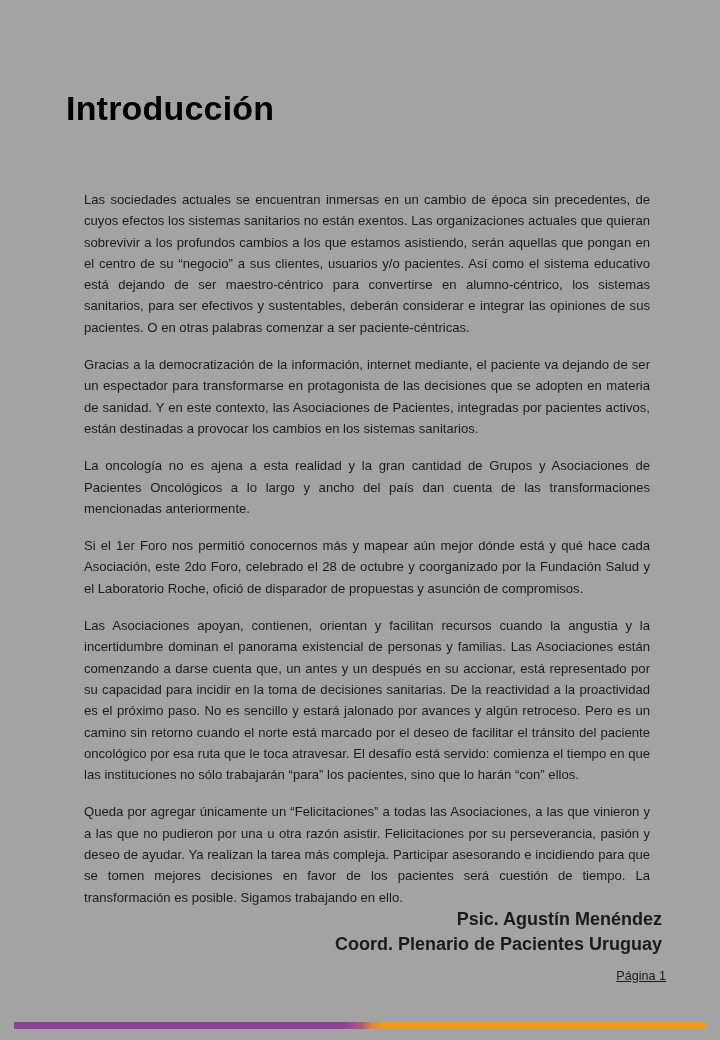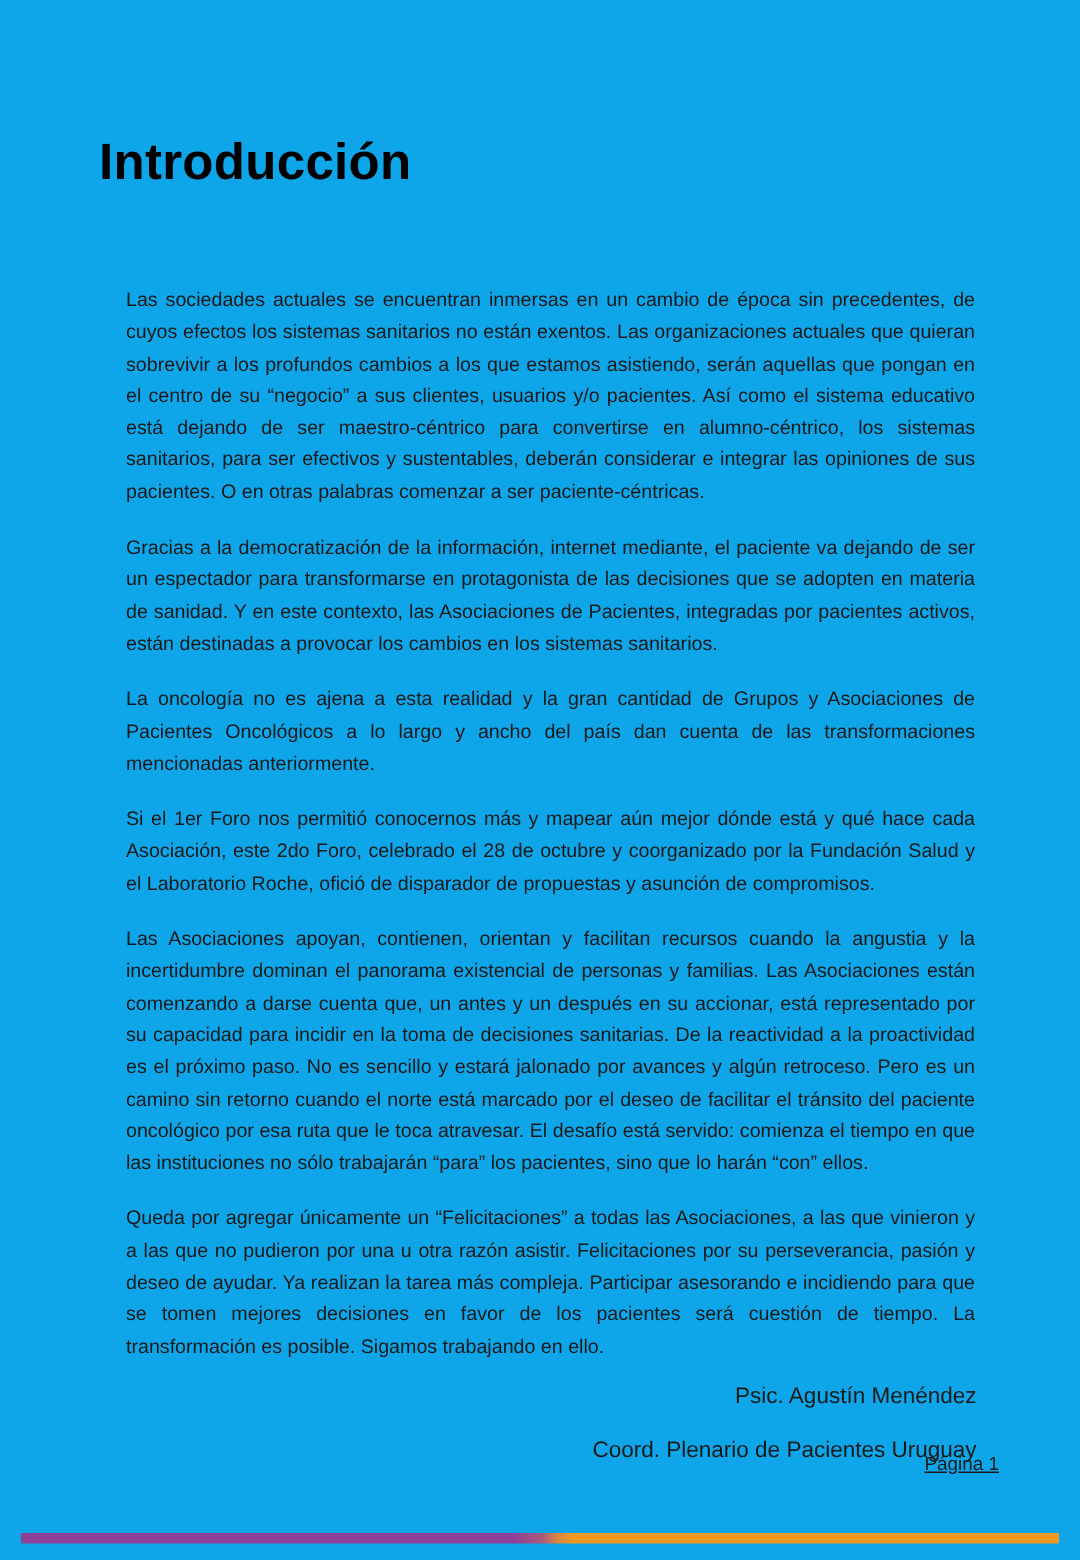--- a/index.html
+++ b/index.html
@@ -14,21 +14,21 @@
     font-family: "Liberation Sans", sans-serif;
     -webkit-font-smoothing: antialiased;
     overflow: hidden;
   }
 
   .page {
     position: absolute;
     inset: 0;
     width: 720px;
     height: 1040px;
-    background: #0ea5e9;
+    background: #a3a3a3;
   }
 
   
   .doc-title {
     position: absolute;
     left: 66px;
     top: 66px;
     font-size: 34px;
     font-weight: bold;
     color: #000000;
@@ -57,24 +57,25 @@
 
   
   .signature {
     position: absolute;
     left: 68px;
     top: 905px;
     width: 598px;
     text-align: right;
   }
   .sig-line {
-    margin: 15px;
-    font-size: 15px;
+    margin: 4px;
+    font-size: 18px;
     line-height: 21.3px;
     color: #1a1a1a;
+    font-weight: bold;
   }
 
   
   .footer-page {
     position: absolute;
     left: 68px;
     top: 967px;
     width: 598px;
     text-align: right;
     font-size: 12.6px;

